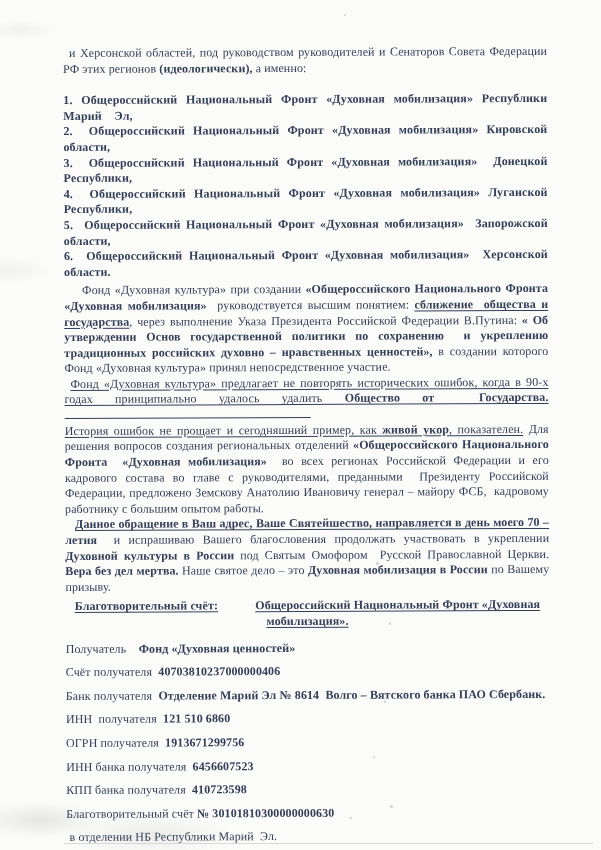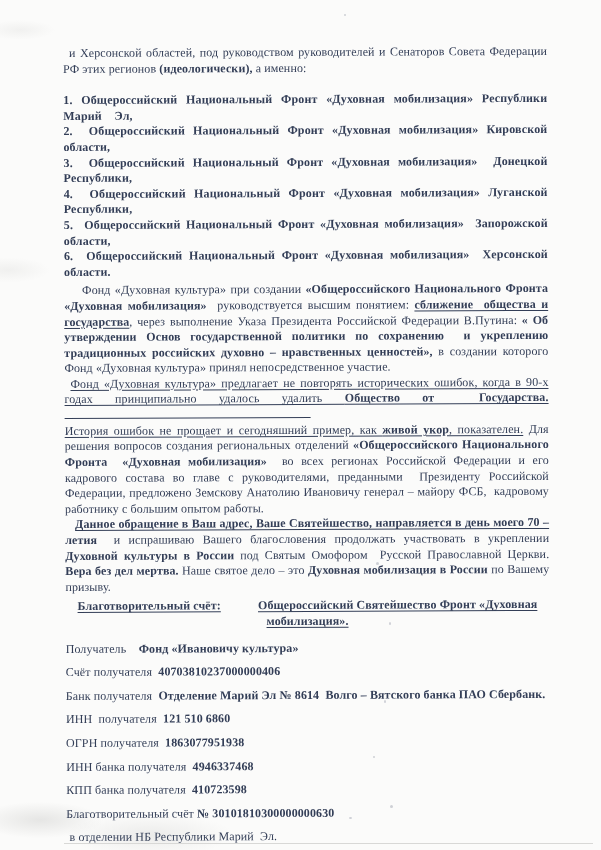--- a/index.html
+++ b/index.html
@@ -42,27 +42,27 @@
       <p class="para list-item" style="margin-top: 16px;"><span class="b">1. Общероссийский Национальный Фронт «Духовная мобилизация» Республики Марий&nbsp;&nbsp;&nbsp;&nbsp;Эл,</span></p>
       <p class="para list-item" style="margin-top: 0px;"><span class="b">2.&nbsp;&nbsp;Общероссийский Национальный Фронт «Духовная мобилизация» Кировской области,</span></p>
       <p class="para list-item" style="margin-top: 0px;"><span class="b">3.&nbsp;&nbsp;Общероссийский Национальный Фронт «Духовная мобилизация»&nbsp;&nbsp;Донецкой Республики,</span></p>
       <p class="para list-item" style="margin-top: 0px;"><span class="b">4.&nbsp;&nbsp;Общероссийский Национальный Фронт «Духовная мобилизация» Луганской Республики,</span></p>
       <p class="para list-item" style="margin-top: 0px;"><span class="b">5.&nbsp;&nbsp;Общероссийский Национальный Фронт «Духовная мобилизация»&nbsp;&nbsp;Запорожской области,</span></p>
       <p class="para list-item" style="margin-top: 0px;"><span class="b">6.&nbsp;&nbsp;Общероссийский Национальный Фронт «Духовная мобилизация»&nbsp;&nbsp;Херсонской области.</span></p>
       <p class="para" style="text-indent: 18px; margin-top: 3px;"><span>Фонд «Духовная культура» при создании </span><span class="b">«Общероссийского Национального Фронта «Духовная мобилизация»</span><span>&nbsp; руководствуется высшим понятием: </span><span class="b u">сближение&nbsp; общества и государства</span><span>, через выполнение Указа Президента Российской Федерации В.Путина: </span><span class="b">« Об утверждении Основ государственной политики по сохранению&nbsp; и укреплению традиционных российских духовно – нравственных ценностей»,</span><span> в создании которого Фонд «Духовная культура» принял непосредственное участие.</span></p>
       <p class="para" style="text-indent: 6px; margin-top: 0px;"><span class="u">Фонд «Духовная культура» предлагает не повторять исторических ошибок, когда в 90-х годах принципиально удалось удалить </span><span class="b u">Общество от&nbsp; Государства.</span><span class="rule" style="width: 246px;"></span></p>
       <p class="para" style="margin-top: 0px;"><span class="u">История ошибок не прощает и сегодняшний пример, как </span><span class="b u">живой укор</span><span class="u">, показателен.</span><span> Для решения вопросов создания региональных отделений </span><span class="b">«Общероссийского Национального Фронта&nbsp; «Духовная мобилизация»</span><span>&nbsp; во всех регионах Российской Федерации и его кадрового состава во главе с руководителями, преданными&nbsp; Президенту Российской Федерации, предложено Земскову Анатолию Ивановичу генерал – майору ФСБ,&nbsp; кадровому работнику с большим опытом работы.</span></p>
       <p class="para" style="text-indent: 10px; margin-top: 0px;"><span class="b u">Данное обращение в Ваш адрес, Ваше Святейшество, направляется в день моего 70 – </span><span class="b">летия</span><span>&nbsp; и испрашиваю Вашего благословения продолжать участвовать в укреплении </span><span class="b">Духовной культуры в России</span><span> под Святым Омофором&nbsp; Русской Православной Церкви. </span><span class="b">Вера без дел мертва.</span><span> Наше святое дело – это </span><span class="b">Духовная мобилизация в России</span><span> по Вашему призыву.</span></p>
-      <p class="para center" style="margin-top: 4px;"><span class="b u">Благотворительный счёт:</span><span class="b">&nbsp;&nbsp;&nbsp;&nbsp;&nbsp;&nbsp;&nbsp;&nbsp;&nbsp;&nbsp;&nbsp;&nbsp;</span><span class="b u">Общероссийский Святейшество Фронт «Духовная мобилизация».</span></p>
-      <p class="para bank" style="margin-top: 11px;"><span>Получатель&nbsp;&nbsp;&nbsp;&nbsp;</span><span class="b">Фонд «Ивановичу культура»</span></p>
+      <p class="para center" style="margin-top: 4px;"><span class="b u">Благотворительный счёт:</span><span class="b">&nbsp;&nbsp;&nbsp;&nbsp;&nbsp;&nbsp;&nbsp;&nbsp;&nbsp;&nbsp;&nbsp;&nbsp;</span><span class="b u">Общероссийский Национальный Фронт «Духовная мобилизация».</span></p>
+      <p class="para bank" style="margin-top: 11px;"><span>Получатель&nbsp;&nbsp;&nbsp;&nbsp;</span><span class="b">Фонд «Духовная ценностей»</span></p>
       <p class="para bank" style="margin-top: 8px;"><span>Счёт получателя&nbsp;&nbsp;</span><span class="b">40703810237000000406</span></p>
       <p class="para bank" style="margin-top: 8px;"><span>Банк получателя&nbsp;&nbsp;</span><span class="b">Отделение Марий Эл № 8614&nbsp; Волго – Вятского банка ПАО Сбербанк.</span></p>
       <p class="para bank" style="margin-top: 8px;"><span>ИНН&nbsp; получателя&nbsp;&nbsp;</span><span class="b">121 510 6860</span></p>
-      <p class="para bank" style="margin-top: 8px;"><span>ОГРН получателя&nbsp;&nbsp;</span><span class="b">1863077951938</span></p>
-      <p class="para bank" style="margin-top: 8px;"><span>ИНН банка получателя&nbsp;&nbsp;</span><span class="b">4946337468</span></p>
+      <p class="para bank" style="margin-top: 8px;"><span>ОГРН получателя&nbsp;&nbsp;</span><span class="b">1913671299756</span></p>
+      <p class="para bank" style="margin-top: 8px;"><span>ИНН банка получателя&nbsp;&nbsp;</span><span class="b">6456607523</span></p>
       <p class="para bank" style="margin-top: 8px;"><span>КПП банка получателя&nbsp;&nbsp;</span><span class="b">410723598</span></p>
       <p class="para bank" style="margin-top: 8px;"><span>Благотворительный счёт </span><span class="b">№ 30101810300000000630</span></p>
       <p class="para bank" style="margin-top: 8px;"><span>&nbsp;в отделении НБ Республики Марий&nbsp; Эл.</span></p>
     </div>
 
   <div class="speck" style="left:352px;top:49px;width:2px;height:3px;"></div>
   <div class="speck" style="left:344px;top:14px;width:2px;height:2px;"></div>
   <div class="speck" style="left:376px;top:562px;width:3px;height:3px;"></div>
   <div class="speck" style="left:389px;top:622px;width:2px;height:3px;"></div>
   <div class="speck" style="left:384px;top:700px;width:2px;height:3px;"></div>

